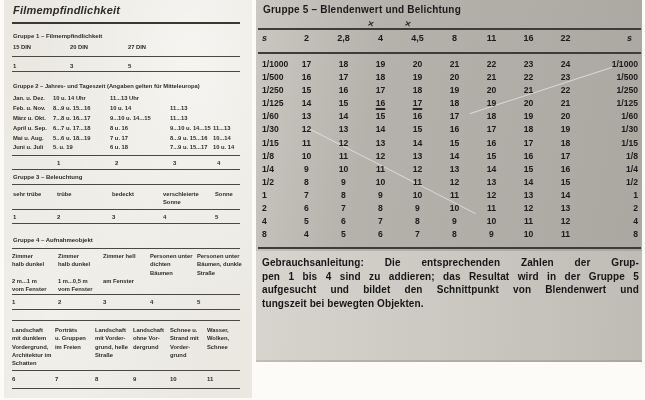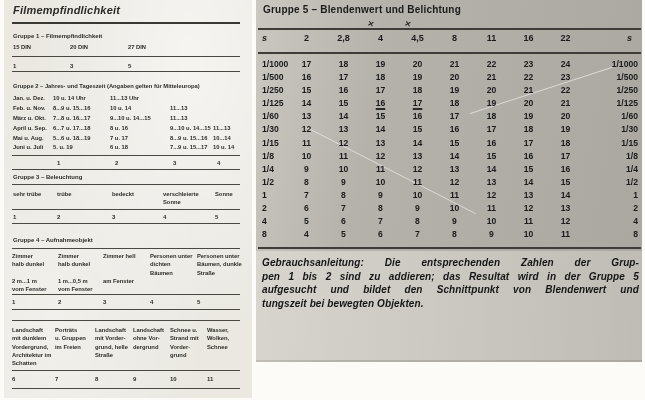--- a/index.html
+++ b/index.html
@@ -60,21 +60,21 @@
   .g5-row span:last-of-type{width:54px;text-align:right;}
   
   .g5-body > div:nth-of-type(4) span:nth-of-type(4),
   .g5-body > div:nth-of-type(4) span:nth-of-type(5){
      text-decoration:underline;text-decoration-thickness:1.5px;text-underline-offset:2px;text-decoration-color:#2b2b2b;}
   .pencil-x{position:absolute;top:18px;font-size:10px;font-weight:700;color:#2c2c2c;transform:rotate(14deg);}
   .pencil-x.x1{left:112px;}
   .pencil-x.x2{left:149px;}
   .instructions{position:absolute;left:6px;top:256px;width:377px;font-size:10px;font-weight:700;
                 color:#161616;letter-spacing:.1px;}
-  .instructions > div{text-align:justify;text-align-last:justify;line-height:13.5px;font-style:italic;}
+  .instructions > div{text-align:justify;text-align-last:justify;line-height:13.5px;}
   .instructions > div:last-of-type{text-align-last:left;}
 </style>
 </head>
 <body>
 
 <div class="screen">
 
   <div class="page-left">
     <div class="lp-title">Filmempfindlichkeit</div>
     <div class="rule r-thick" style="top:22px"></div>
@@ -454,18 +454,18 @@
           <span>10</span>
           <span>11</span>
           <span>8</span>
         </div>
       </div>
     <div class="g5-rule" style="top:247px"></div>
 
     <div class="instructions">
 
     <div>Gebrauchsanleitung: Die entsprechenden Zahlen der Grup-</div>
-        <div>pen 1 bis 2 sind zu addieren; das Resultat wird in der Gruppe 5</div>
+        <div>pen 1 bis 4 sind zu addieren; das Resultat wird in der Gruppe 5</div>
         <div>aufgesucht und bildet den Schnittpunkt von Blendenwert und</div>
         <div>tungszeit bei bewegten Objekten.</div>
       </div>
   </div>
 </div>
 
 </body></html>

